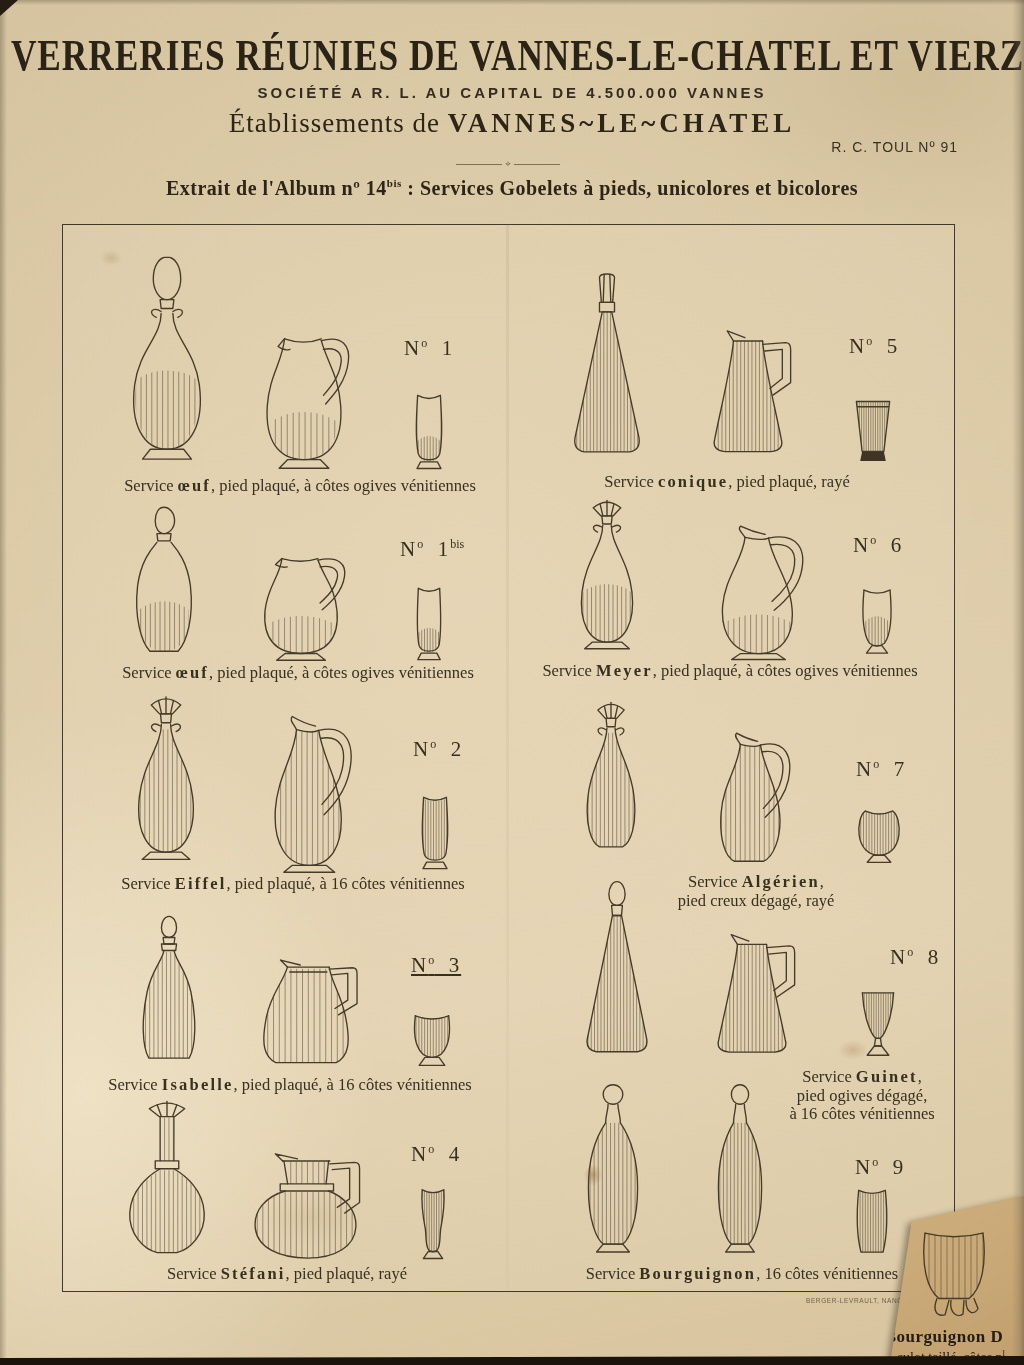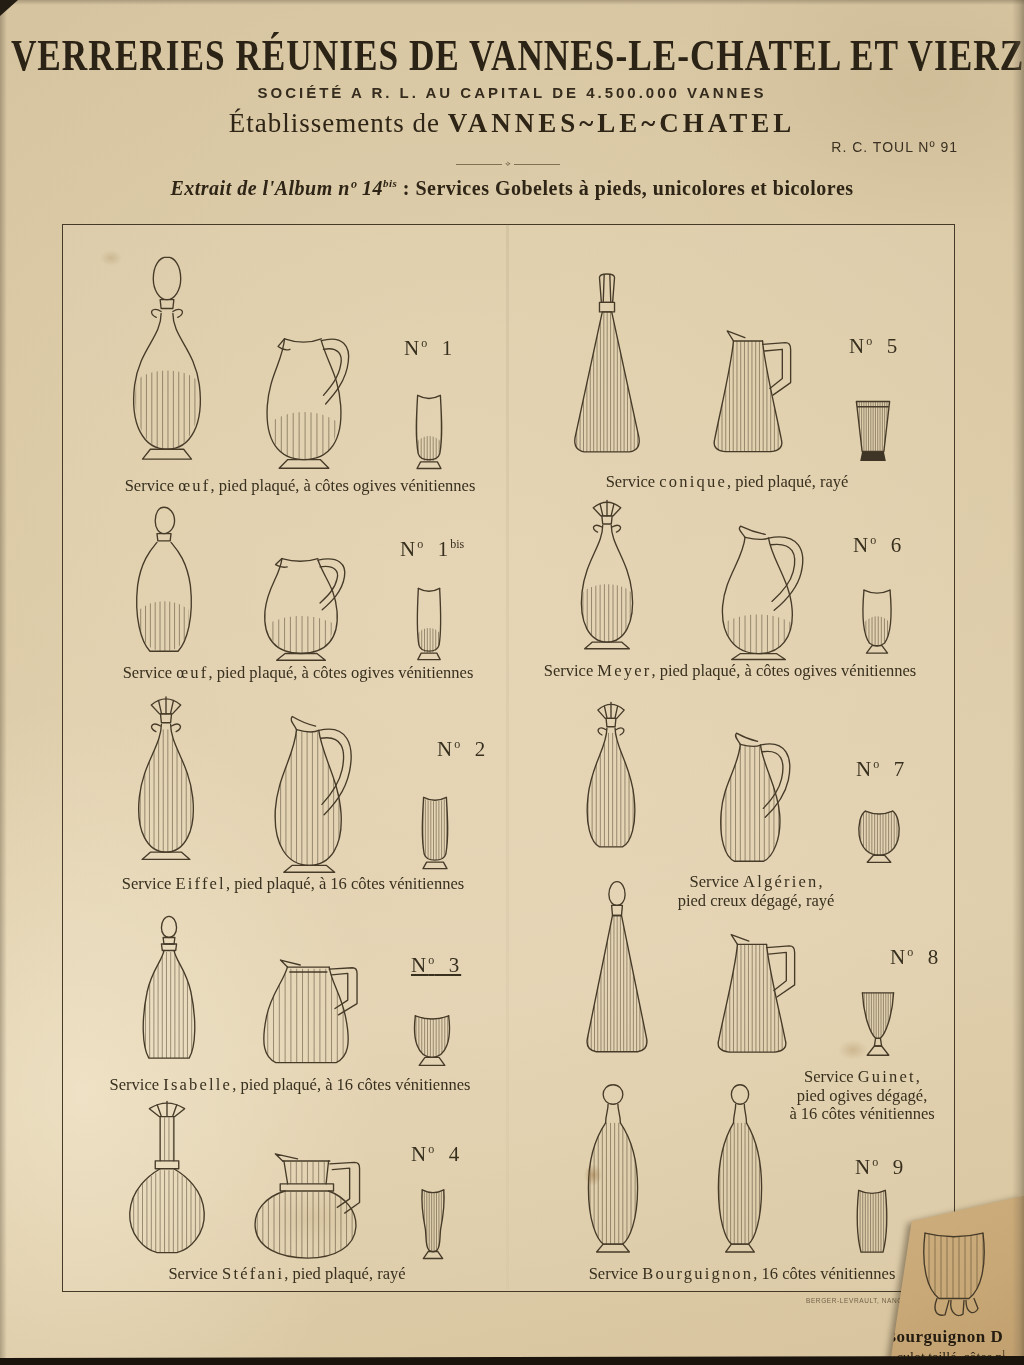--- a/index.html
+++ b/index.html
@@ -17,30 +17,30 @@
   .title .tin{display:inline-block;transform:scale(0.98,1.22);transform-origin:center;}
   .subtitle{top:84px;font-family:"Liberation Sans",sans-serif;font-weight:700;font-size:15px;letter-spacing:3px;color:#352c1e;}
   .etab{top:108px;font-size:27px;color:#2e2516;white-space:nowrap;}
   .etab .e1{letter-spacing:1px;}
   .etab .e2{font-weight:700;letter-spacing:4px;}
   .rc{position:absolute;right:66px;top:139px;font-family:"Liberation Sans",sans-serif;font-size:14px;letter-spacing:1px;color:#3a3122;}
   .divider{position:absolute;left:456px;top:160px;width:104px;display:flex;align-items:center;gap:3px;}
   .divider .ln{flex:1;height:1px;background:rgba(90,75,50,0.7);}
   .divider .orn{font-size:8px;color:#5a4b32;line-height:1;}
   .album{top:177px;font-size:20px;color:#2e2516;white-space:nowrap;}
-  .album .it{font-style:italic;font-weight:700;letter-spacing:0.5px;}
+  .album .it{font-weight:700;letter-spacing:0.5px;}
   .album .it sup{font-size:11px;}
   .album .rm{font-weight:700;letter-spacing:0.5px;}
   .frame{position:absolute;left:62px;top:224px;width:891px;height:1066px;border:1.6px solid #453a28;background:rgba(255,246,222,0.10);}
   .piece{position:absolute;}
   .piece svg{display:block;width:100%;height:100%;}
   .num{position:absolute;font-size:21px;letter-spacing:2px;color:#38301f;white-space:nowrap;}
   .num sup{font-size:12px;letter-spacing:0;}
   .cap{position:absolute;transform:translateX(-50%);font-size:16.5px;color:#38301f;white-space:nowrap;text-align:center;line-height:18.5px;}
-  .cap .sname{font-weight:400;letter-spacing:2.2px;}
+  .cap .sname{font-weight:700;letter-spacing:2.2px;}
   .imprint{position:absolute;left:806px;top:1297px;font-family:"Liberation Sans",sans-serif;font-size:6.5px;letter-spacing:0.6px;color:#6f5f46;z-index:5;}
   .scrap{position:absolute;left:868px;top:1194px;width:156px;height:171px;z-index:10;filter:drop-shadow(-4px 2px 3px rgba(50,38,18,0.45));}
   .scrap-inner{width:100%;height:100%;clip-path:polygon(28% 16%,100% 1%,100% 100%,14% 100%);
     background:linear-gradient(155deg,#cfae7e 0%,#c8a876 55%,#c19f6e 100%);position:relative;}
   .scrap-title{position:absolute;left:0;right:4px;top:133px;text-align:center;font-weight:700;font-size:17px;color:#241c10;letter-spacing:0.5px;}
   .scrap-sub{position:absolute;left:10px;right:0;top:154px;text-align:center;font-size:14px;color:#2c2315;}
   .scrap-sub sup{font-size:9px;}
   .edge-right{position:absolute;right:0;top:0;width:12px;height:100%;z-index:30;
     background:linear-gradient(to right,rgba(120,105,80,0) 0%,rgba(125,110,85,0.30) 60%,rgba(90,78,58,0.45) 100%);}
   .edge-left{position:absolute;left:0;top:0;width:7px;height:100%;z-index:30;
@@ -382,21 +382,21 @@
               <line x1="79.0" y1="0" x2="79.0" y2="110" vector-effect="non-scaling-stroke"></line>
               <line x1="83.5" y1="0" x2="83.5" y2="110" vector-effect="non-scaling-stroke"></line>
               <line x1="88.0" y1="0" x2="88.0" y2="110" vector-effect="non-scaling-stroke"></line>
               <line x1="92.5" y1="0" x2="92.5" y2="110" vector-effect="non-scaling-stroke"></line>
             </g>
             <path d="M31,6Q50,14 69,6" fill="none" stroke="#463b29" stroke-width="1.35" vector-effect="non-scaling-stroke" stroke-linejoin="round" stroke-linecap="round"></path>
             <path d="M31,6C29,34 27,62 32,84C36,95 64,95 68,84C73,62 71,34 69,6" fill="none" stroke="#463b29" stroke-width="1.35" vector-effect="non-scaling-stroke" stroke-linejoin="round" stroke-linecap="round"></path>
             <path d="M36,95L64,95L70,104L30,104Z" fill="none" stroke="#463b29" stroke-width="1.35" vector-effect="non-scaling-stroke" stroke-linejoin="round" stroke-linecap="round"></path>
           </svg>
         </div>
-        <div class="num" style="left: 437px; top: 737px;">N<sup>o</sup>&nbsp;&nbsp;2</div>
+        <div class="num" style="left: 413px; top: 737px;">N<sup>o</sup>&nbsp;&nbsp;2</div>
         <div class="cap" style="left: 293px; top: 875px;">
           <div><span>Service </span><span class="sname">Eiffel</span><span>, pied plaqué, à 16 côtes vénitiennes</span></div>
         </div>
       </div>
       <div>
         <div class="piece" style="left: 127px; top: 914px; width: 84px; height: 162px;">
           <svg viewBox="0 0 100 200" preserveAspectRatio="none">
             <defs>
               <clipPath id="clip9">
                 <path d="M44,47C42,58 30,68 24,96C17,130 18,164 26,178L74,178C82,164 83,130 76,96C70,68 58,58 56,47Z"></path>

